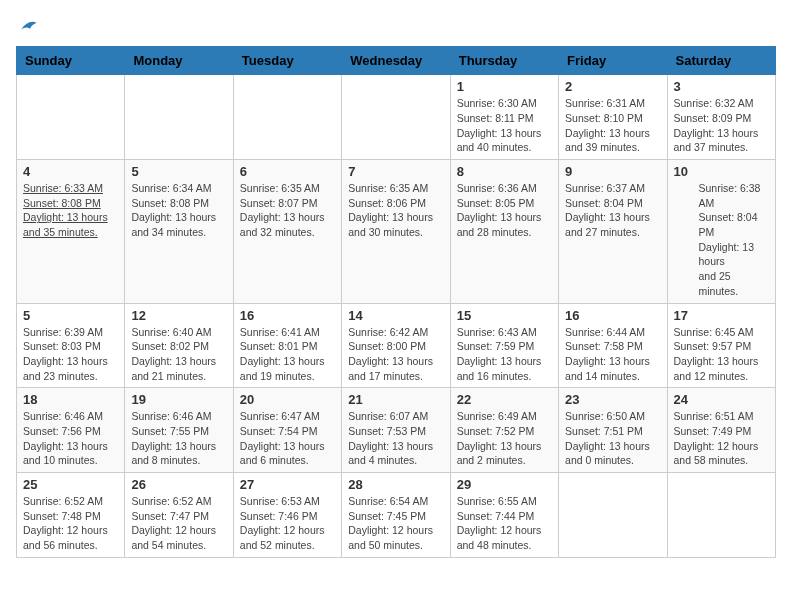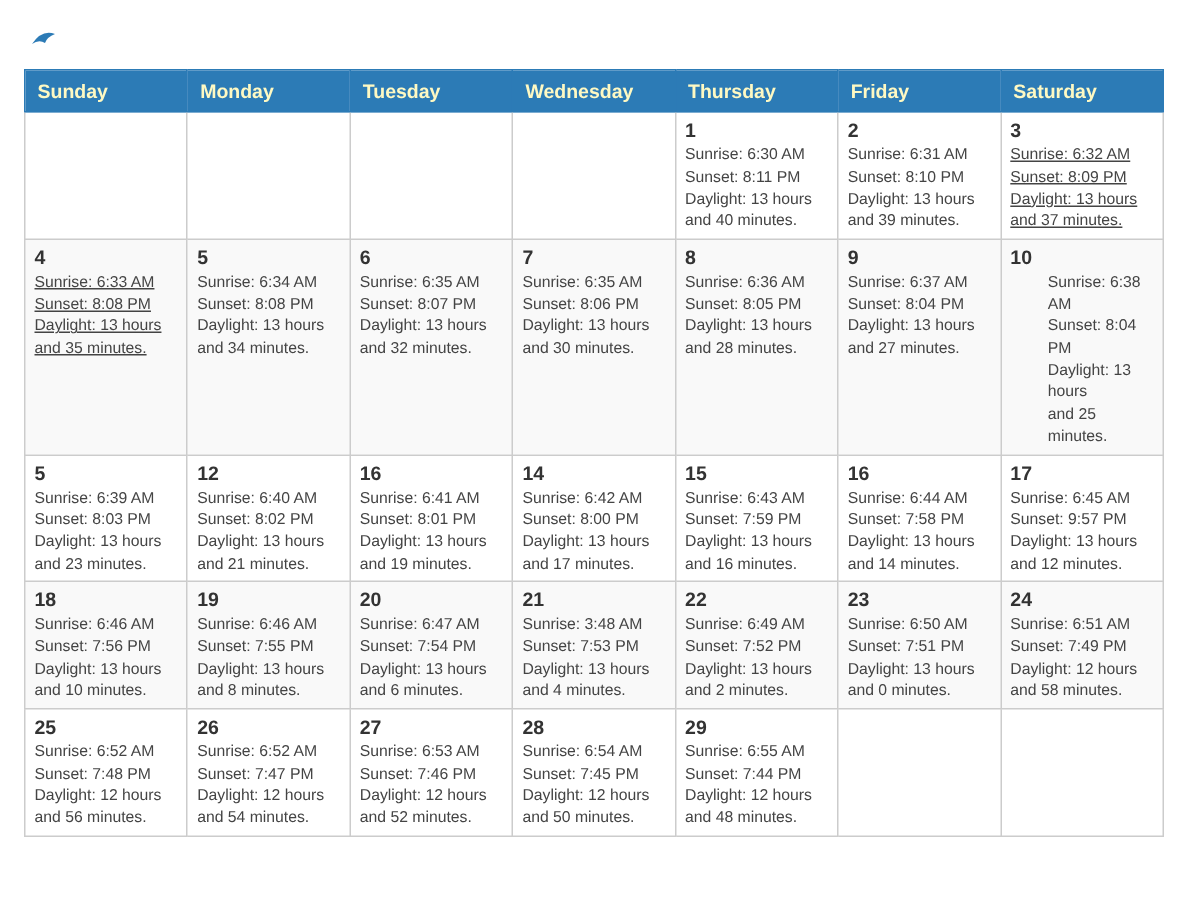--- a/index.html
+++ b/index.html
@@ -43,21 +43,21 @@
       color: #333;
       font-weight: bold;
     }
     .calendar {
       width: 100%;
       border-collapse: collapse;
       border: 1px solid #ccc;
     }
     .calendar th {
       background-color: #2c7bb6;
-      color: #fef9c3;
+      color: #000000;
       text-align: left;
       padding: 6px 8px;
       font-size: 13px;
       border: 1px solid #2c7bb6;
     }
     .calendar td {
       width: calc(100% / 7);
       vertical-align: top;
       padding: 4px 6px;
       border: 1px solid #ccc;
@@ -141,21 +141,21 @@
         </td>
         <td>
           <span class="day-number">2</span>
           <div class="day-info" style="white-space: pre-line;">Sunrise: 6:31 AM
 Sunset: 8:10 PM
 Daylight: 13 hours
 and 39 minutes.</div>
         </td>
         <td>
           <span class="day-number">3</span>
-          <div class="day-info" style="white-space: pre-line; text-decoration: underline;">Sunrise: 6:32 AM
+          <div class="day-info" style="white-space: pre-line;">Sunrise: 6:32 AM
 Sunset: 8:09 PM
 Daylight: 13 hours
 and 37 minutes.</div>
         </td>
       </tr>
       <tr>
         <td>
           <span class="day-number">4</span>
           <div class="day-info" style="white-space: pre-line; text-decoration: underline;">Sunrise: 6:33 AM
 Sunset: 8:08 PM
@@ -273,21 +273,21 @@
         </td>
         <td>
           <span class="day-number">20</span>
           <div class="day-info" style="white-space: pre-line;">Sunrise: 6:47 AM
 Sunset: 7:54 PM
 Daylight: 13 hours
 and 6 minutes.</div>
         </td>
         <td>
           <span class="day-number">21</span>
-          <div class="day-info" style="white-space: pre-line;">Sunrise: 3:48 AM
+          <div class="day-info" style="white-space: pre-line;">Sunrise: 6:07 AM
 Sunset: 7:53 PM
 Daylight: 13 hours
 and 4 minutes.</div>
         </td>
         <td>
           <span class="day-number">22</span>
           <div class="day-info" style="white-space: pre-line;">Sunrise: 6:49 AM
 Sunset: 7:52 PM
 Daylight: 13 hours
 and 2 minutes.</div>

